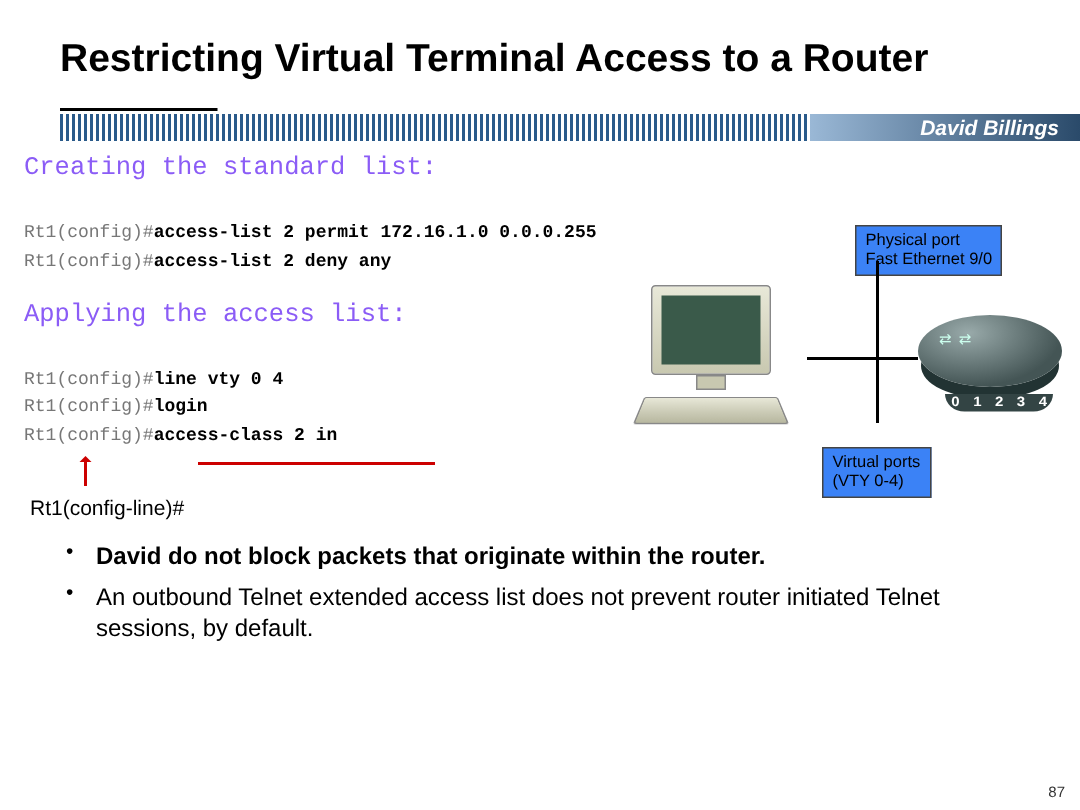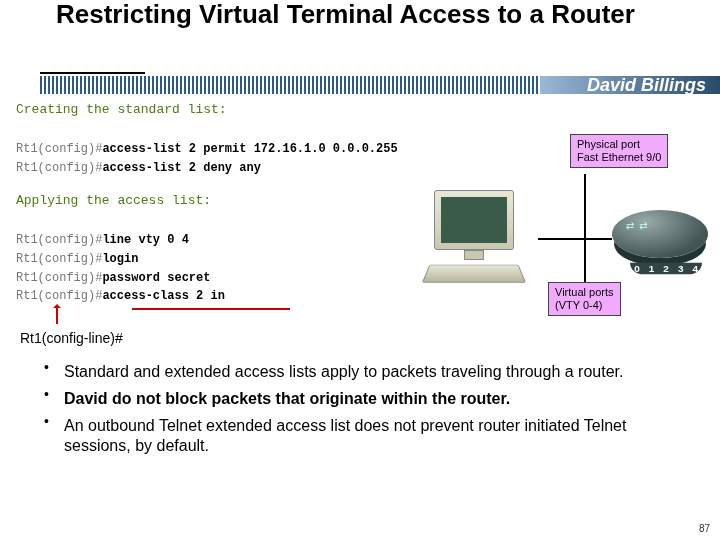--- a/index.html
+++ b/index.html
@@ -7,23 +7,22 @@
     width: 720px;
     height: 540px;
     background: #fff;
     font-family: Arial, Helvetica, sans-serif;
     position: relative;
     overflow: hidden;
   }
   .title-full {
     font-size: 26px;
     font-weight: bold;
-    padding: 0 40px 2px 40px;
+    padding: 24px 40px 2px 40px;
     line-height: 1.1;
-    margin-left: 16px;
   }
   .title-underline {
     position: absolute;
     left: 40px;
     top: 72px;
     width: 105px;
     height: 2px;
     background: #000;
   }
   .stripe-bar {
@@ -44,37 +43,37 @@
   }
   .author {
     position: absolute;
     top: 76px;
     right: 14px;
     height: 30px;
     line-height: 18px;
     color: #fff;
     font-style: italic;
     font-weight: bold;
-    font-size: 18px;
+    font-size: 14px;
     z-index: 3;
   }
   .code-area {
     position: absolute;
     top: 100px;
     left: 16px;
     width: 400px;
     font-family: "Courier New", monospace;
     font-size: 12px;
     color: #666;
     line-height: 1.55;
   }
   .code-area .hdr {
-    color: #4d7c0f;
+    color: #8b5cf6;
     margin-bottom: 6px;
-    font-size: 13px;
+    font-size: 17px;
   }
   .code-line { white-space: pre; color: #777; }
   .code-line .bold { color: #000; font-weight: bold; }
   .code-gap { height: 14px; }
   .red-underline {
     position: absolute;
     left: 132px;
     top: 308px;
     width: 158px;
     height: 2px;
@@ -180,25 +179,26 @@
   .port-nums span { display:inline-block; }
   .link-line {
     position: absolute;
     background: #000;
   }
   .l1 { left: 118px; top: 108px; width: 48px; height: 2px; }
   .l2 { left: 164px; top: 44px; width: 2px; height: 108px; }
   .l3 { left: 164px; top: 108px; width: 28px; height: 2px; }
   .callout {
     position: absolute;
-    background: #f0abfc;
+    background: #3b82f6;
     border: 1px solid #444;
     font-size: 11px;
     padding: 3px 6px;
     line-height: 1.2;
+    margin-top: 16px;
   }
   .callout.phys { left: 150px; top: 4px; }
   .callout.virt { left: 128px; top: 152px; }
   .bullets {
     position: absolute;
     top: 362px;
     left: 40px;
     right: 30px;
     font-size: 16px;
     line-height: 1.3;
@@ -238,21 +238,20 @@
 <div class="code-area">
   <div class="hdr">Creating the standard list:</div>
   <div class="code-gap"></div>
   <div class="code-line"><span>Rt1(config)#</span><span class="bold">access-list 2 permit 172.16.1.0 0.0.0.255</span></div>
   <div class="code-line"><span>Rt1(config)#</span><span class="bold">access-list 2 deny any</span></div>
   <div class="code-gap"></div>
   <div class="hdr">Applying the access list:</div>
   <div class="code-gap"></div>
   <div class="code-line"><span>Rt1(config)#</span><span class="bold">line vty 0 4</span></div>
   <div class="code-line"><span>Rt1(config)#</span><span class="bold">login</span></div>
-  <div class="code-line"><span>Rt1(config)#</span><span class="bold">password secret</span></div>
   <div class="code-line"><span>Rt1(config)#</span><span class="bold">access-class 2 in</span></div>
 </div>
 
 <div class="red-underline"></div>
 <div class="red-arrow"></div>
 <div class="prompt-label">Rt1(config-line)#</div>
 
 <div class="diagram">
   <div class="callout phys">
     <div>Physical port</div>
@@ -277,21 +276,20 @@
     <span>0</span>
     <span>1</span>
     <span>2</span>
     <span>3</span>
     <span>4</span>
   </div>
 </div>
 
 <div class="bullets">
   <ul>
-    <li>Standard and extended access lists apply to packets traveling through a router.</li>
     <li>
       <span class="b">David do </span><span class="b u">not</span><span class="b"> block packets that originate within the router.</span>
     </li>
     <li>An outbound Telnet extended access list does not prevent router initiated Telnet sessions, by default.</li>
   </ul>
 </div>
 
 <div class="page-num">87</div>
 
 </body></html>

